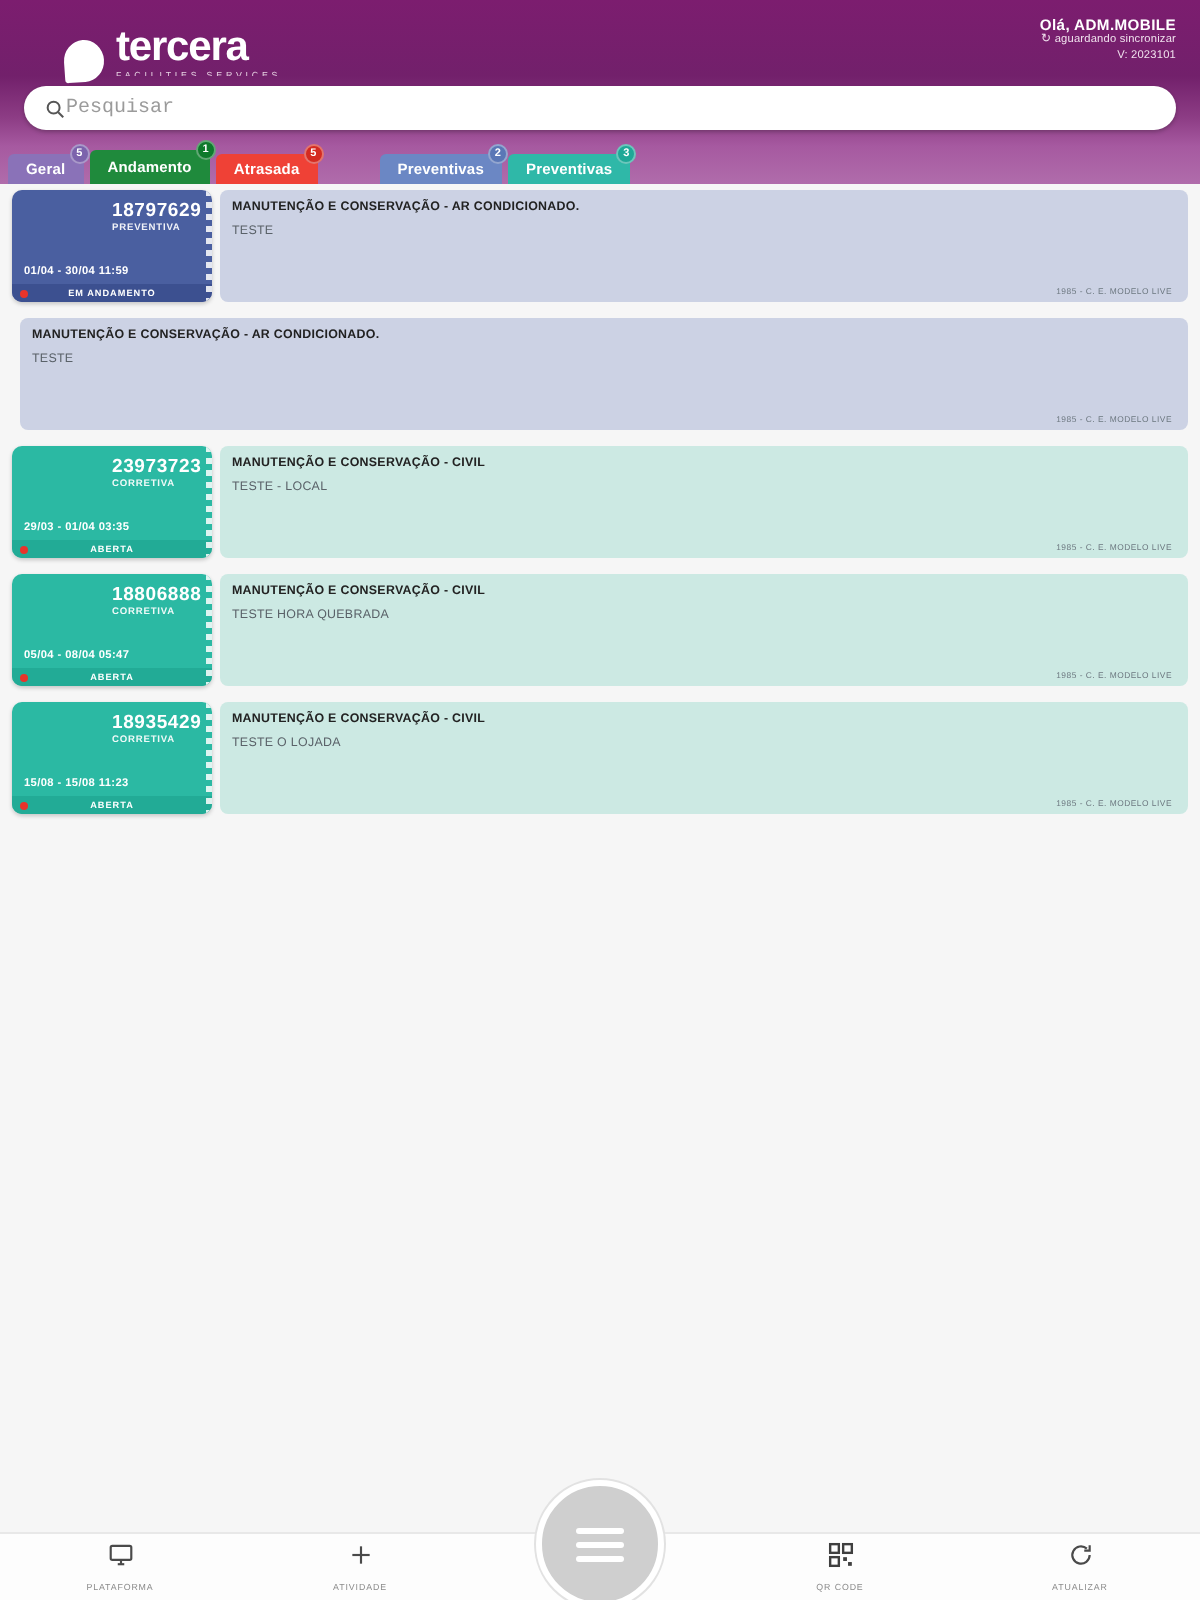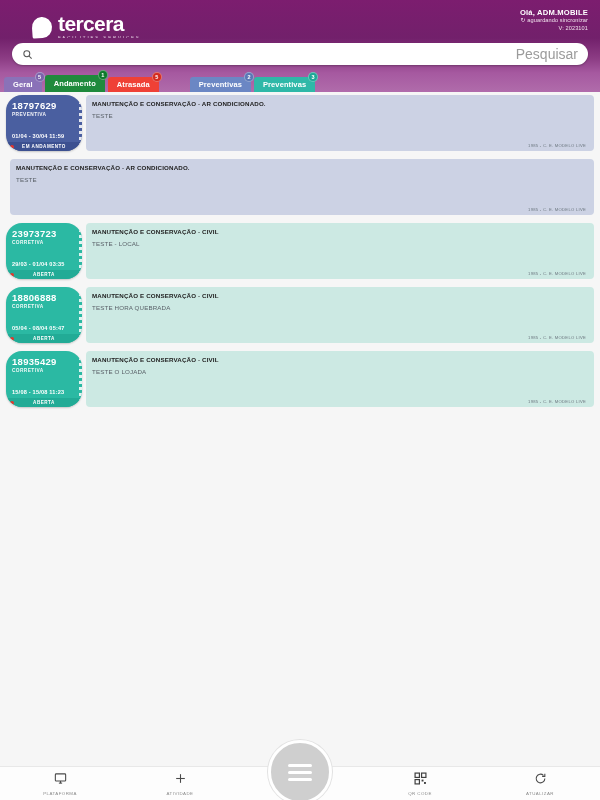--- a/index.html
+++ b/index.html
@@ -10,21 +10,21 @@
   }
   .app { position: relative; width: 600px; height: 800px; display: flex; flex-direction: column; }
 
   
   .header {
     height: 38px; background: #7a1f6e;
     background: linear-gradient(180deg,#7c1d6f 0%,#72206b 100%);
     display: flex; align-items: center; justify-content: space-between;
     padding: 0 12px 0 32px; flex: none;
   }
-  .brand { display: flex; align-items: center; gap: 6px; margin-top: 16px; }
+  .brand { display: flex; align-items: flex-end; gap: 6px; margin-top: 16px; }
   .brand-mark {
     width: 20px; height: 21px; background: #fff; position: relative;
     border-radius: 50% 50% 50% 8% / 50% 50% 50% 8%;
     transform: rotate(-4deg); margin-top: 1px;
   }
   .brand-txt { display: flex; flex-direction: column; line-height: 1; }
   .brand-name {
     color: #fff; font-size: 21px; font-weight: 700; letter-spacing: -0.6px;
   }
   .brand-sub {
@@ -42,22 +42,22 @@
     background: linear-gradient(180deg,#72206b 0%,#8d3d85 60%,#a659a0 100%);
     padding: 5px 12px 8px 12px; flex: none;
   }
   .searchbar {
     height: 22px; background: #fff; border-radius: 12px;
     display: flex; align-items: center; padding: 0 10px;
     box-shadow: 0 1px 2px rgba(0,0,0,.25);
   }
   .searchbar .mag { flex: none; display: flex; }
   .searchbar input {
-    flex: 1; border: 0; outline: none; text-align: right;
-    font-family: Liberation Sans, sans-serif; font-size: 14px; color: #333;
+    flex: 1; border: 0; outline: none; text-align: left;
+    font-family: Liberation Mono, monospace; font-size: 10px; color: #333;
   }
   .searchbar input::placeholder { color: #9b9b9b; }
 
   
   .tabsrow {
     background: linear-gradient(180deg,#a659a0 0%,#b06cab 100%);
     padding: 2px 0 0 4px; flex: none; height: 19px;
     display: flex; align-items: flex-end; gap: 3px;
   }
   .tab {
@@ -72,23 +72,24 @@
     width: 10px; height: 10px; border-radius: 50%;
     display: flex; align-items: center; justify-content: center;
     font-size: 5.5px; font-weight: 700; color: #fff;
     border: 1px solid rgba(255,255,255,.35);
   }
 
   
   .content { flex: 1; background: #f6f6f6; overflow: hidden; padding-top: 3px; }
   .card { position: relative; height: 56px; margin: 0 6px 8px 6px; display: flex; }
   .card-left {
-    width: 76px; flex: none; border-radius: 16px; position: relative;
+    width: 100px; flex: none; border-radius: 5px; position: relative;
     color: #fff; overflow: hidden; z-index: 2;
     box-shadow: 0 1px 2px rgba(0,0,0,.2);
+    padding-left: 44px;
   }
   .card-left::after {
     
     content: ""; position: absolute; right: 0; top: 0; bottom: 0; width: 3px;
     background-image: repeating-linear-gradient(180deg,
       rgba(255,255,255,.85) 0px, rgba(255,255,255,.85) 3px,
       rgba(255,255,255,0) 3px, rgba(255,255,255,0) 6px);
   }
   .c-num  { font-size: 9.5px; font-weight: 700; letter-spacing: .3px; padding: 5px 0 0 6px; }
   .c-type { font-size: 4.8px; font-weight: 700; letter-spacing: .4px; padding: 1px 0 0 6px; opacity: .92; }

